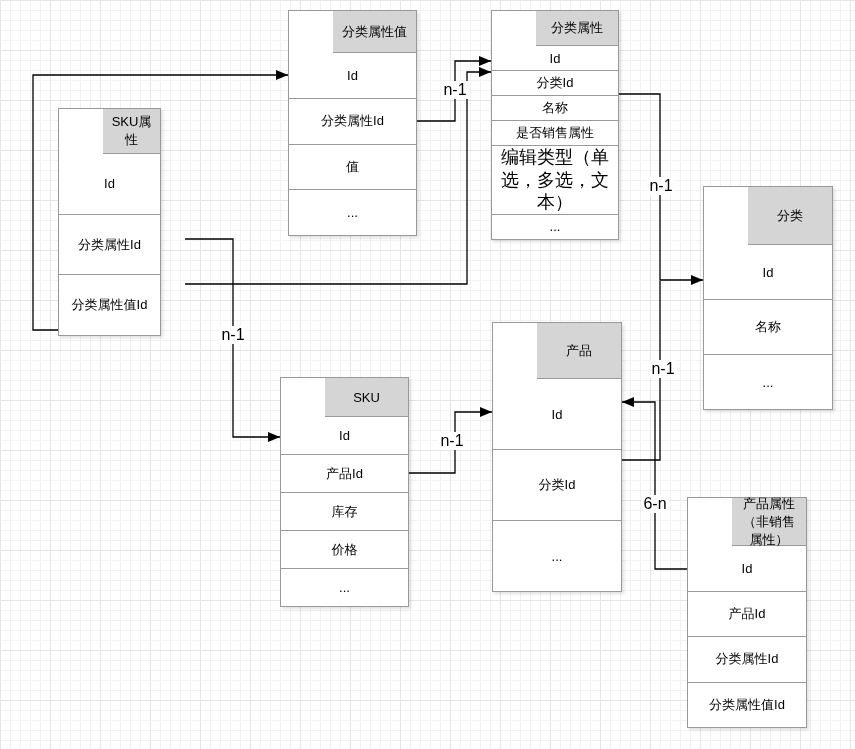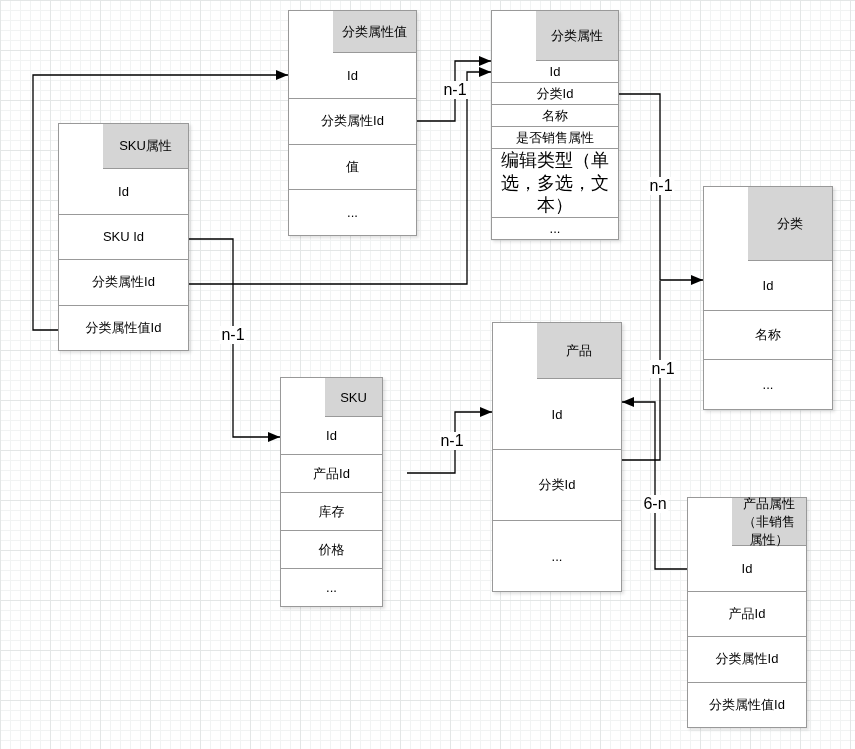--- a/index.html
+++ b/index.html
@@ -74,51 +74,50 @@
     <div class="entity-header" style="height:42px">分类属性值</div>
     <div class="entity-rows">
       <div class="entity-row">Id</div>
       <div class="entity-row">分类属性Id</div>
       <div class="entity-row">值</div>
       <div class="entity-row">...</div>
     </div>
   </div>
 
   <div class="entity" style="left:491px;top:10px;width:128px;height:230px">
-    <div class="entity-header" style="height:50px">分类属性</div>
+    <div class="entity-header" style="height:35px">分类属性</div>
     <div class="entity-rows">
       <div class="entity-row">Id</div>
       <div class="entity-row">分类Id</div>
       <div class="entity-row">名称</div>
       <div class="entity-row">是否销售属性</div>
       <div class="entity-row small">编辑类型（单选，多选，文本）</div>
       <div class="entity-row">...</div>
     </div>
   </div>
 
-  <div class="entity" style="left:58px;top:123px;width:131px;height:228px">
+  <div class="entity" style="left:58px;top:108px;width:103px;height:228px">
     <div class="entity-header" style="height:45px">SKU属性</div>
     <div class="entity-rows">
       <div class="entity-row">Id</div>
-      <div class="entity-row">SKU Id</div>
       <div class="entity-row">分类属性Id</div>
       <div class="entity-row">分类属性值Id</div>
     </div>
   </div>
 
   <div class="entity" style="left:703px;top:186px;width:130px;height:224px">
-    <div class="entity-header" style="height:74px">分类</div>
+    <div class="entity-header" style="height:58px">分类</div>
     <div class="entity-rows">
       <div class="entity-row">Id</div>
       <div class="entity-row">名称</div>
       <div class="entity-row">...</div>
     </div>
   </div>
 
-  <div class="entity" style="left:280px;top:377px;width:103px;height:230px">
+  <div class="entity" style="left:280px;top:377px;width:129px;height:230px">
     <div class="entity-header" style="height:39px">SKU</div>
     <div class="entity-rows">
       <div class="entity-row">Id</div>
       <div class="entity-row">产品Id</div>
       <div class="entity-row">库存</div>
       <div class="entity-row">价格</div>
       <div class="entity-row">...</div>
     </div>
   </div>
 

